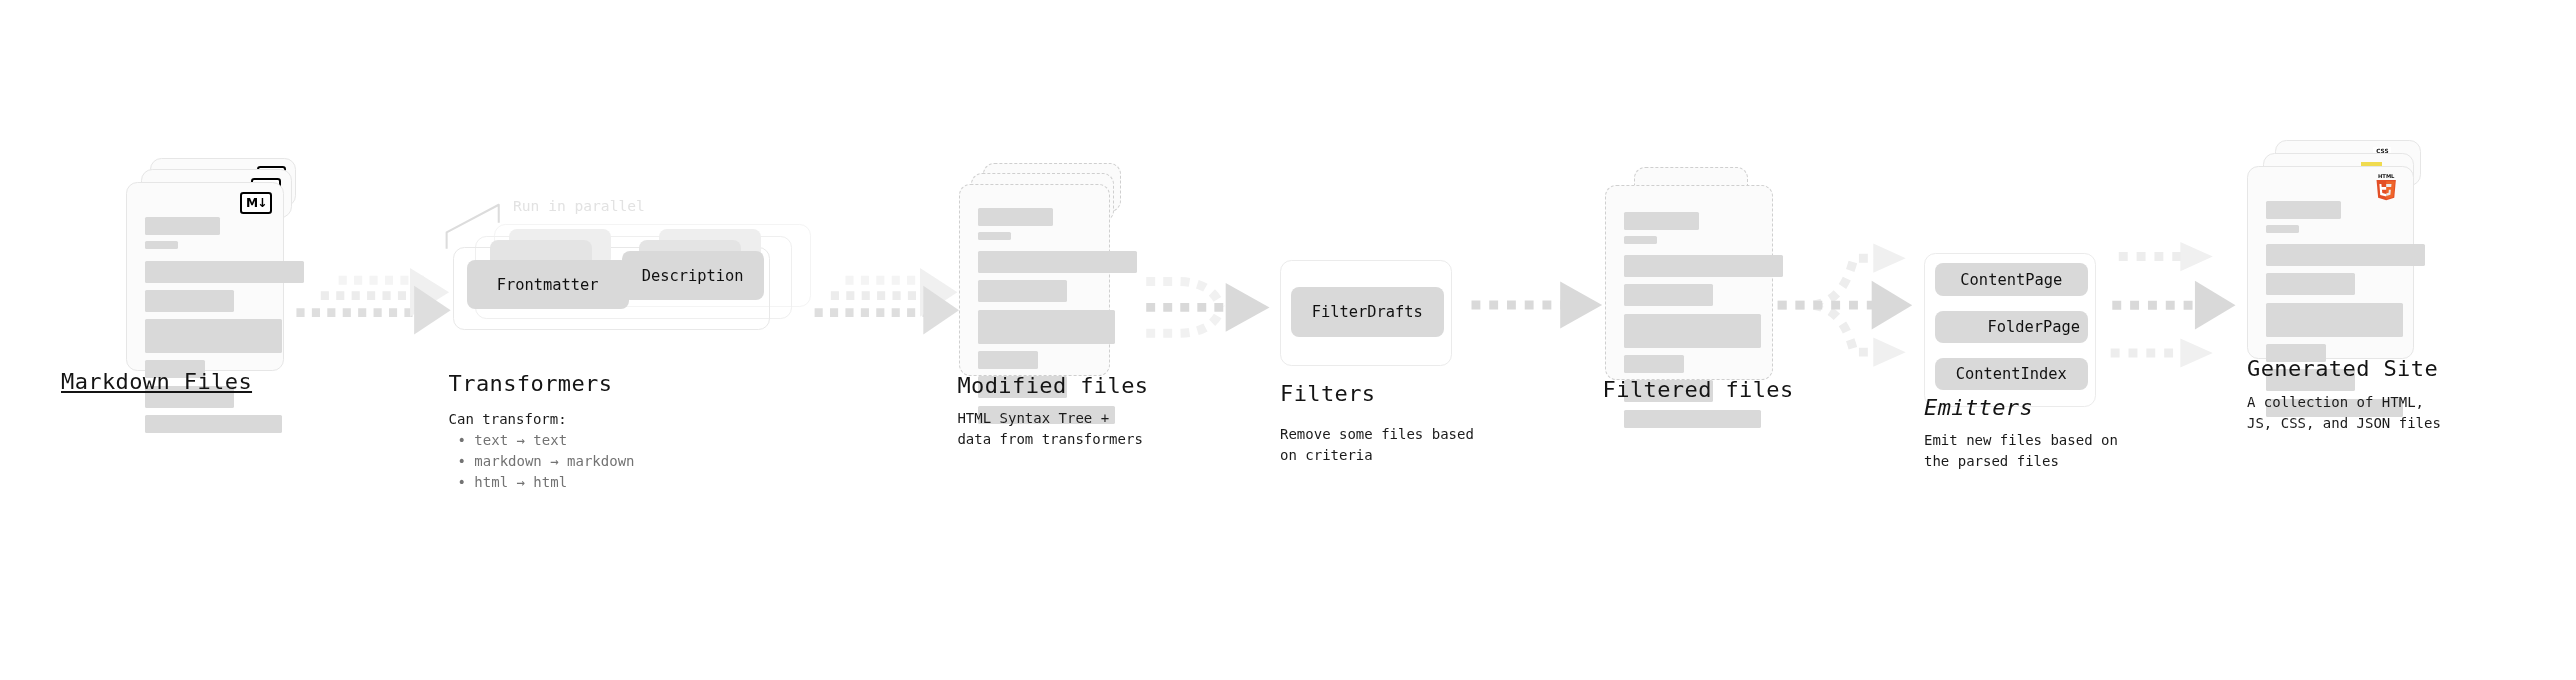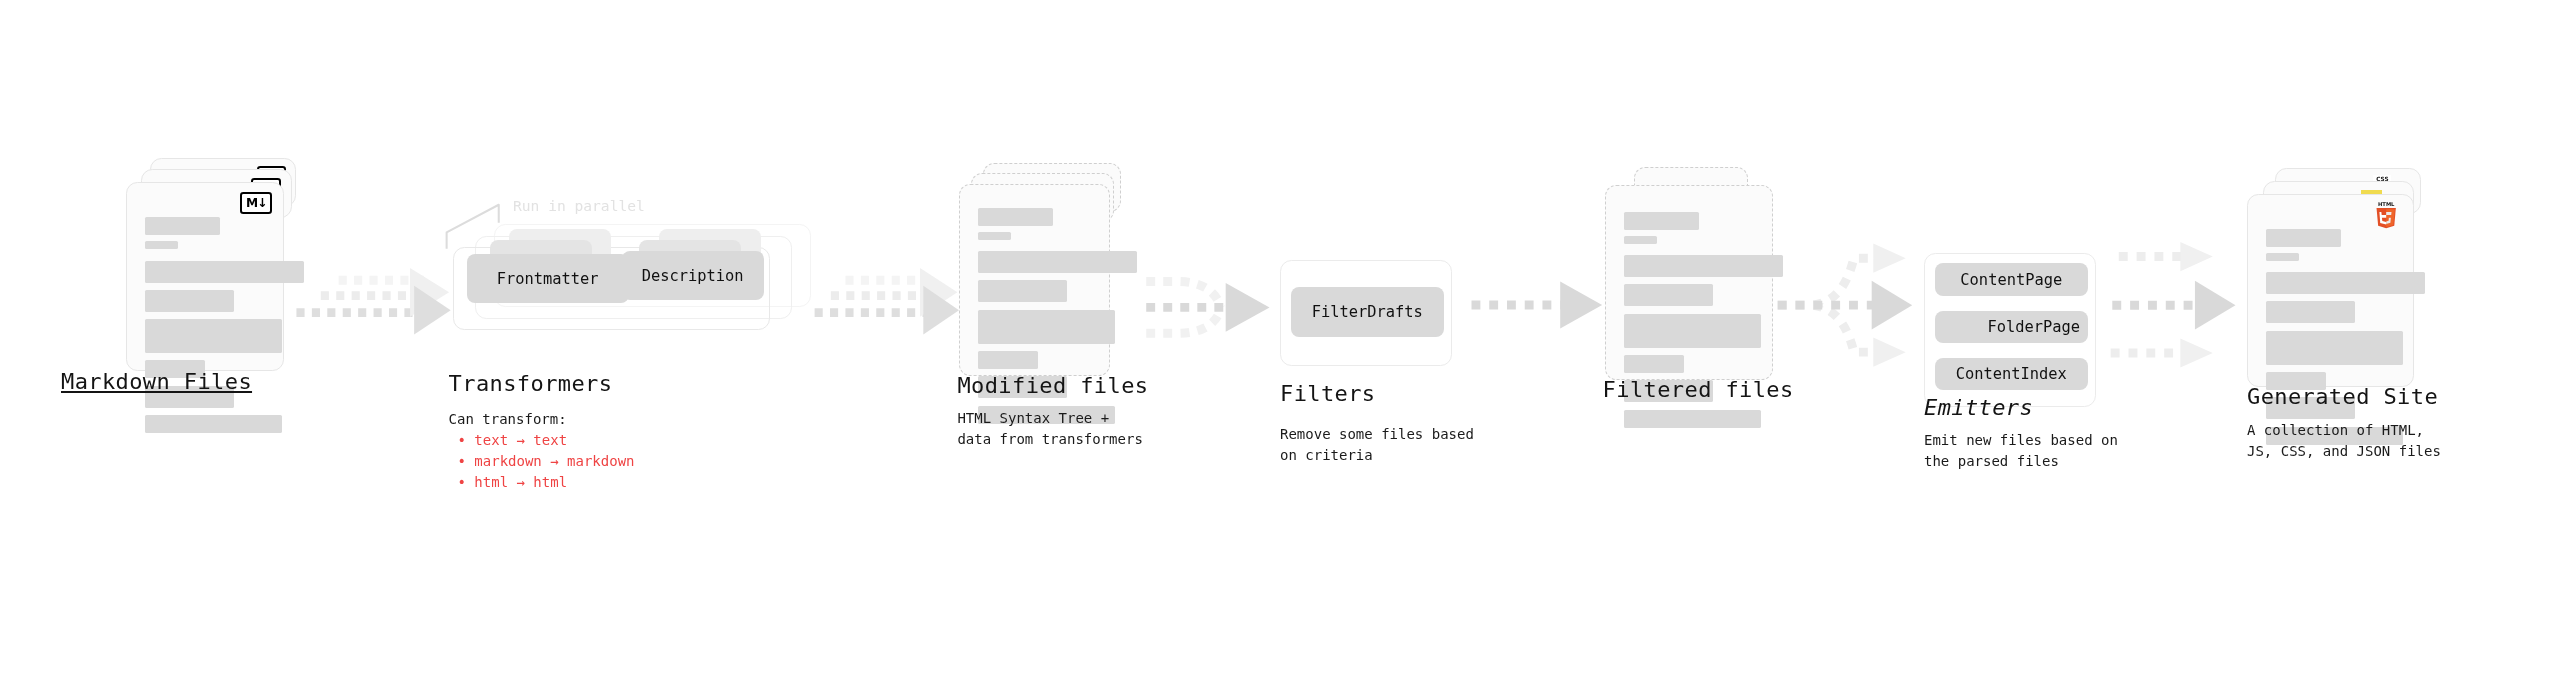--- a/index.html
+++ b/index.html
@@ -135,21 +135,21 @@
     font-size: 14px;
     line-height: 21px;
     color: #1a1a1a;
     white-space: pre;
   }
   .bullets {
     position: absolute;
     font-family: "DejaVu Sans Mono", "Liberation Mono", monospace;
     font-size: 14px;
     line-height: 21px;
-    color: #ef4444;
+    color: #737373;
     white-space: pre;
   }
   .annot {
     position: absolute;
     font-family: "DejaVu Sans Mono", "Liberation Mono", monospace;
     font-size: 14.6px;
     color: #e2e2e2;
     white-space: nowrap;
   }
 
@@ -226,21 +226,21 @@
         <g stroke-width="2" fill="none">
           <line x1="2" y1="9" x2="42" y2="9" stroke="#ececec"></line>
             <polygon points="42,4 52,9 42,14" fill="#ececec"></polygon>
           <line x1="2" y1="24" x2="42" y2="24" stroke="#e2e2e2"></line>
             <polygon points="42,19 52,24 42,29" fill="#e2e2e2"></polygon>
           <line x1="2" y1="39" x2="42" y2="39" stroke="#d2d2d2"></line>
             <polygon points="42,34 52,39 42,44" fill="#d2d2d2"></polygon>
         </g>
       </svg>
 
-      <div class="chip" style="left:13px; top:6px; width:162px; height:49px;">
+      <div class="chip" style="left:13px; top:12px; width:162px; height:49px;">
         <span>Frontmatter</span>
       </div>
       <div class="chip" style="left:168px; top:3.3px; width:142px; height:49px;">
         <span>Description</span>
       </div>
     </div>
 
     <div class="stage-title" style="left:-2.4px; top:176px;">Transformers</div>
     <div class="stage-desc" style="left:-2.4px; top:214px;">Can transform:</div>
     <div class="bullets" style="left:6.5px; top:235px;">• text → text</div>
@@ -366,21 +366,21 @@
         <line x1="12" y1="34" x2="96" y2="34" stroke="#ededed"></line>
         <line x1="4" y1="94" x2="110" y2="94" stroke="#d9d9d9"></line>
         <line x1="2" y1="153" x2="96" y2="153" stroke="#ededed"></line>
       </g>
       <polygon points="88,16 128,34 88,52" fill="#f0f0f0"></polygon>
       <polygon points="106,64 156,94 106,124" fill="#d9d9d9"></polygon>
       <polygon points="88,135 128,153 88,171" fill="#f0f0f0"></polygon>
     </svg>
   </div>
 
-  <div class="stage" style="left:2247px; top:168px;">
+  <div class="stage" style="left:2247px; top:140px;">
     <div class="doc-stack" style="width:187px;height:219px;">
 
       <div class="doc-card" style="left:28.4px; top:0px; width:146px; height:46px;">
         <div class="badge-css" style="right:29px; top:5.7px;">CSS</div>
       </div>
 
       <div class="doc-card" style="left:16.3px; top:13px; width:151px; height:46px;">
         <div class="badge-js" style="right:31px; top:8.1px;"></div>
       </div>
 

